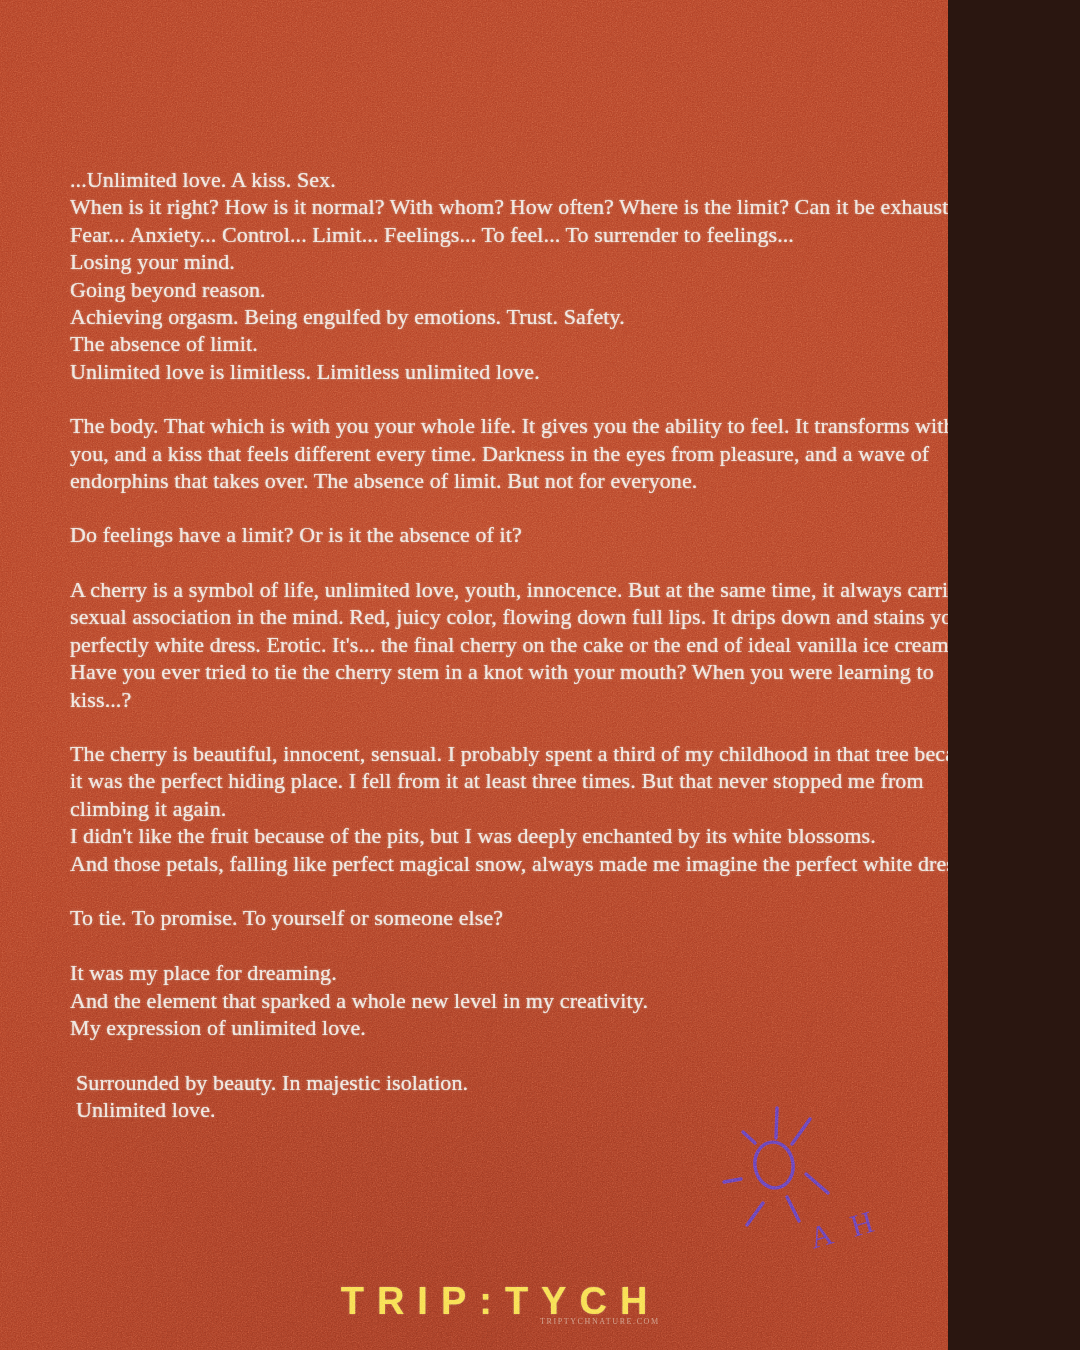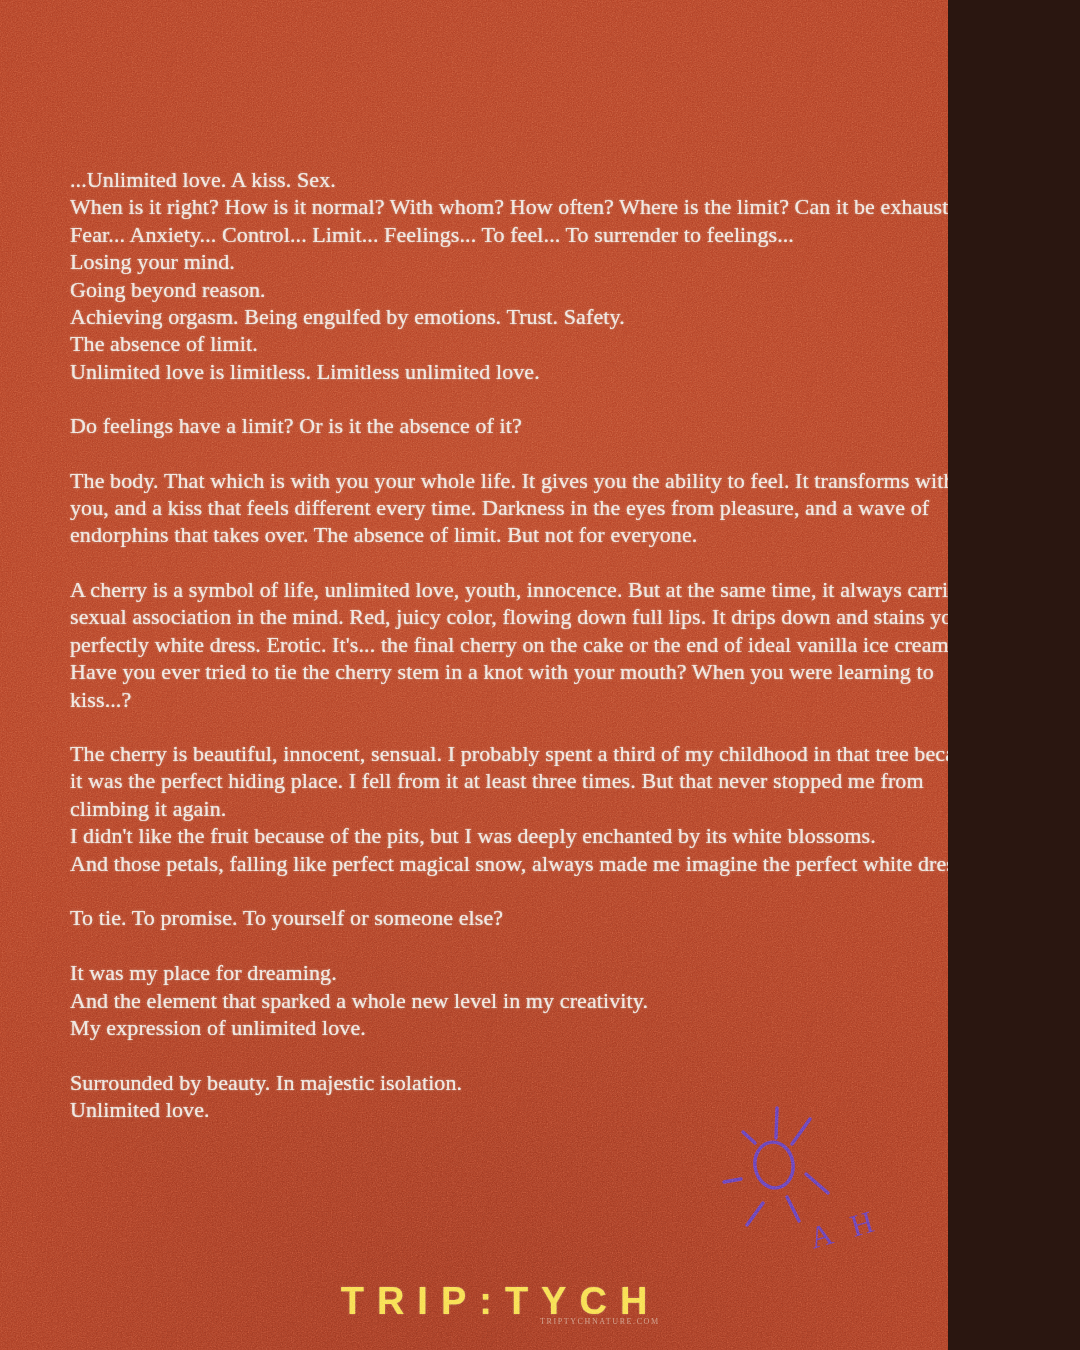--- a/index.html
+++ b/index.html
@@ -33,21 +33,21 @@
   .poem p {
     margin: 0 0 27px 0;
     white-space: pre-line;
     font-size: 22px;
     line-height: 27.4px;
     color: #f2e9e1;
     letter-spacing: 0.1px;
     text-shadow: 0 0 1px rgba(252,240,230,0.65), 0 0 3px rgba(252,236,224,0.35);
   }
   .poem p.gap-xl { margin-top: 28px; }
-  .poem p.gap-l  { margin-top: 7px; }
+  .poem p.gap-l  { margin-top: 7px; margin-left: 6px; }
   .doodle {
     position: absolute;
     left: 700px;
     top: 1095px;
     width: 220px;
     height: 170px;
     pointer-events: none;
   }
   .doodle .stroke {
     fill: none;
@@ -107,24 +107,24 @@
 
   <main class="poem">
     <p>...Unlimited love. A kiss. Sex.
 When is it right? How is it normal? With whom? How often? Where is the limit? Can it be exhausted?
 Fear... Anxiety... Control... Limit... Feelings... To feel... To surrender to feelings...
 Losing your mind.
 Going beyond reason.
 Achieving orgasm. Being engulfed by emotions. Trust. Safety.
 The absence of limit.
 Unlimited love is limitless. Limitless unlimited love.</p>
-    <p>Do feelings have a limit? Or is it the absence of it?</p>
     <p>The body. That which is with you your whole life. It gives you the ability to feel. It transforms with
 you, and a kiss that feels different every time. Darkness in the eyes from pleasure, and a wave of
 endorphins that takes over. The absence of limit. But not for everyone.</p>
+    <p>Do feelings have a limit? Or is it the absence of it?</p>
     <p>A cherry is a symbol of life, unlimited love, youth, innocence. But at the same time, it always carries a
 sexual association in the mind. Red, juicy color, flowing down full lips. It drips down and stains your
 perfectly white dress. Erotic. It's... the final cherry on the cake or the end of ideal vanilla ice cream.
 Have you ever tried to tie the cherry stem in a knot with your mouth? When you were learning to
 kiss...?</p>
     <p>The cherry is beautiful, innocent, sensual. I probably spent a third of my childhood in that tree because
 it was the perfect hiding place. I fell from it at least three times. But that never stopped me from
 climbing it again.
 I didn't like the fruit because of the pits, but I was deeply enchanted by its white blossoms.
 And those petals, falling like perfect magical snow, always made me imagine the perfect white dress.</p>

